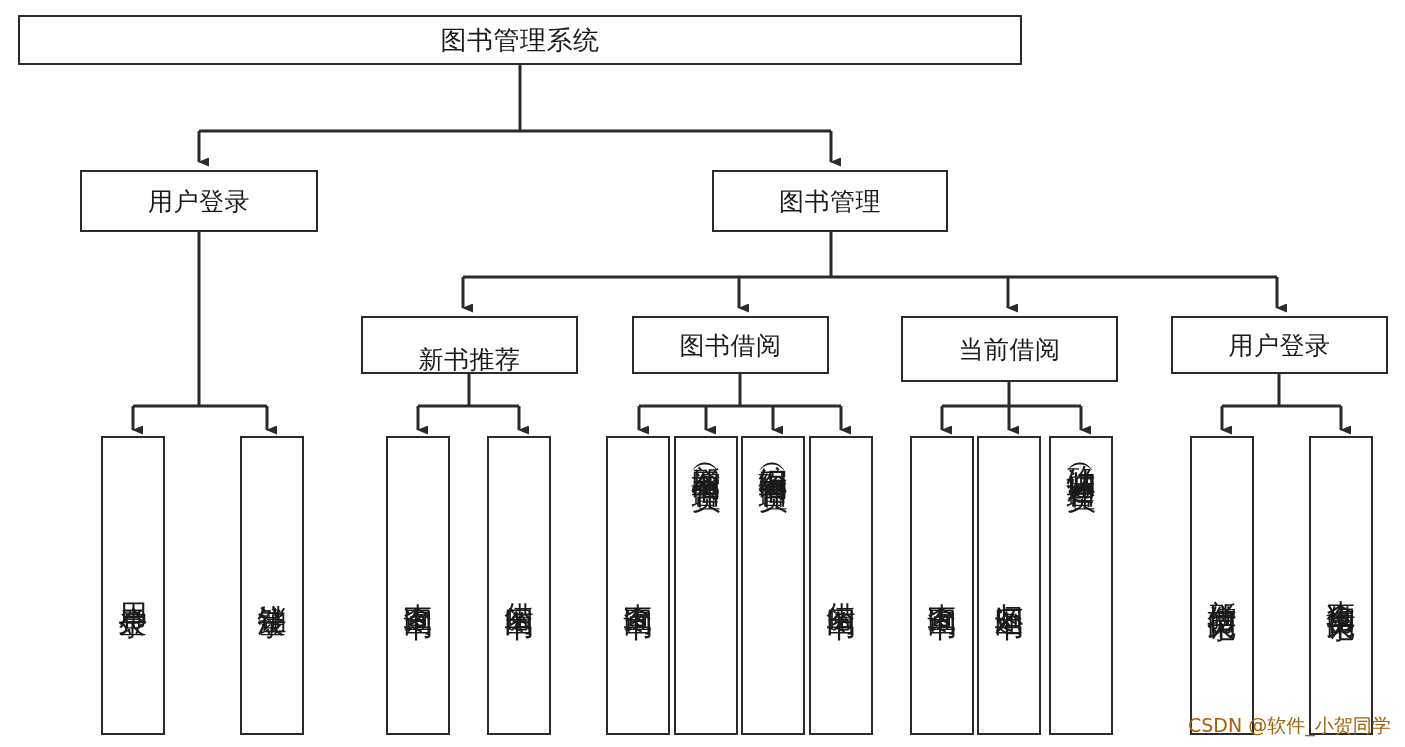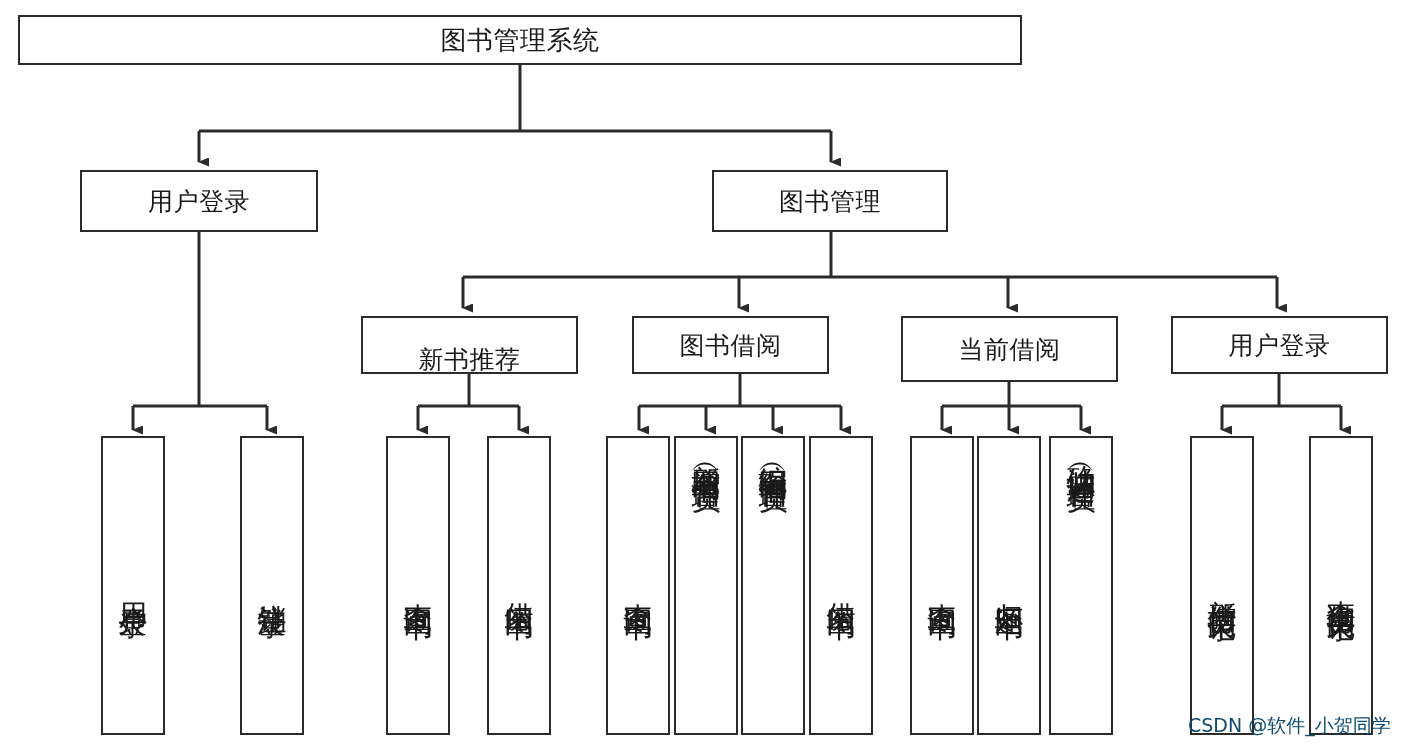--- a/index.html
+++ b/index.html
@@ -64,21 +64,21 @@
   }
   .node.vert.centered {
     align-items: center;
     padding-top: 0;
   }
   #watermark {
     position: absolute;
     left: 1188px;
     top: 713px;
     font-size: 19px;
-    color: #0c4a6e;
+    color: #a16207;
     white-space: nowrap;
     font-family: "DejaVu Sans", "Liberation Sans", sans-serif;
   }
 </style>
 </head>
 <body>
 
 <div id="diagram-root">
 
   <svg id="edges" viewBox="0 0 1405 747">

